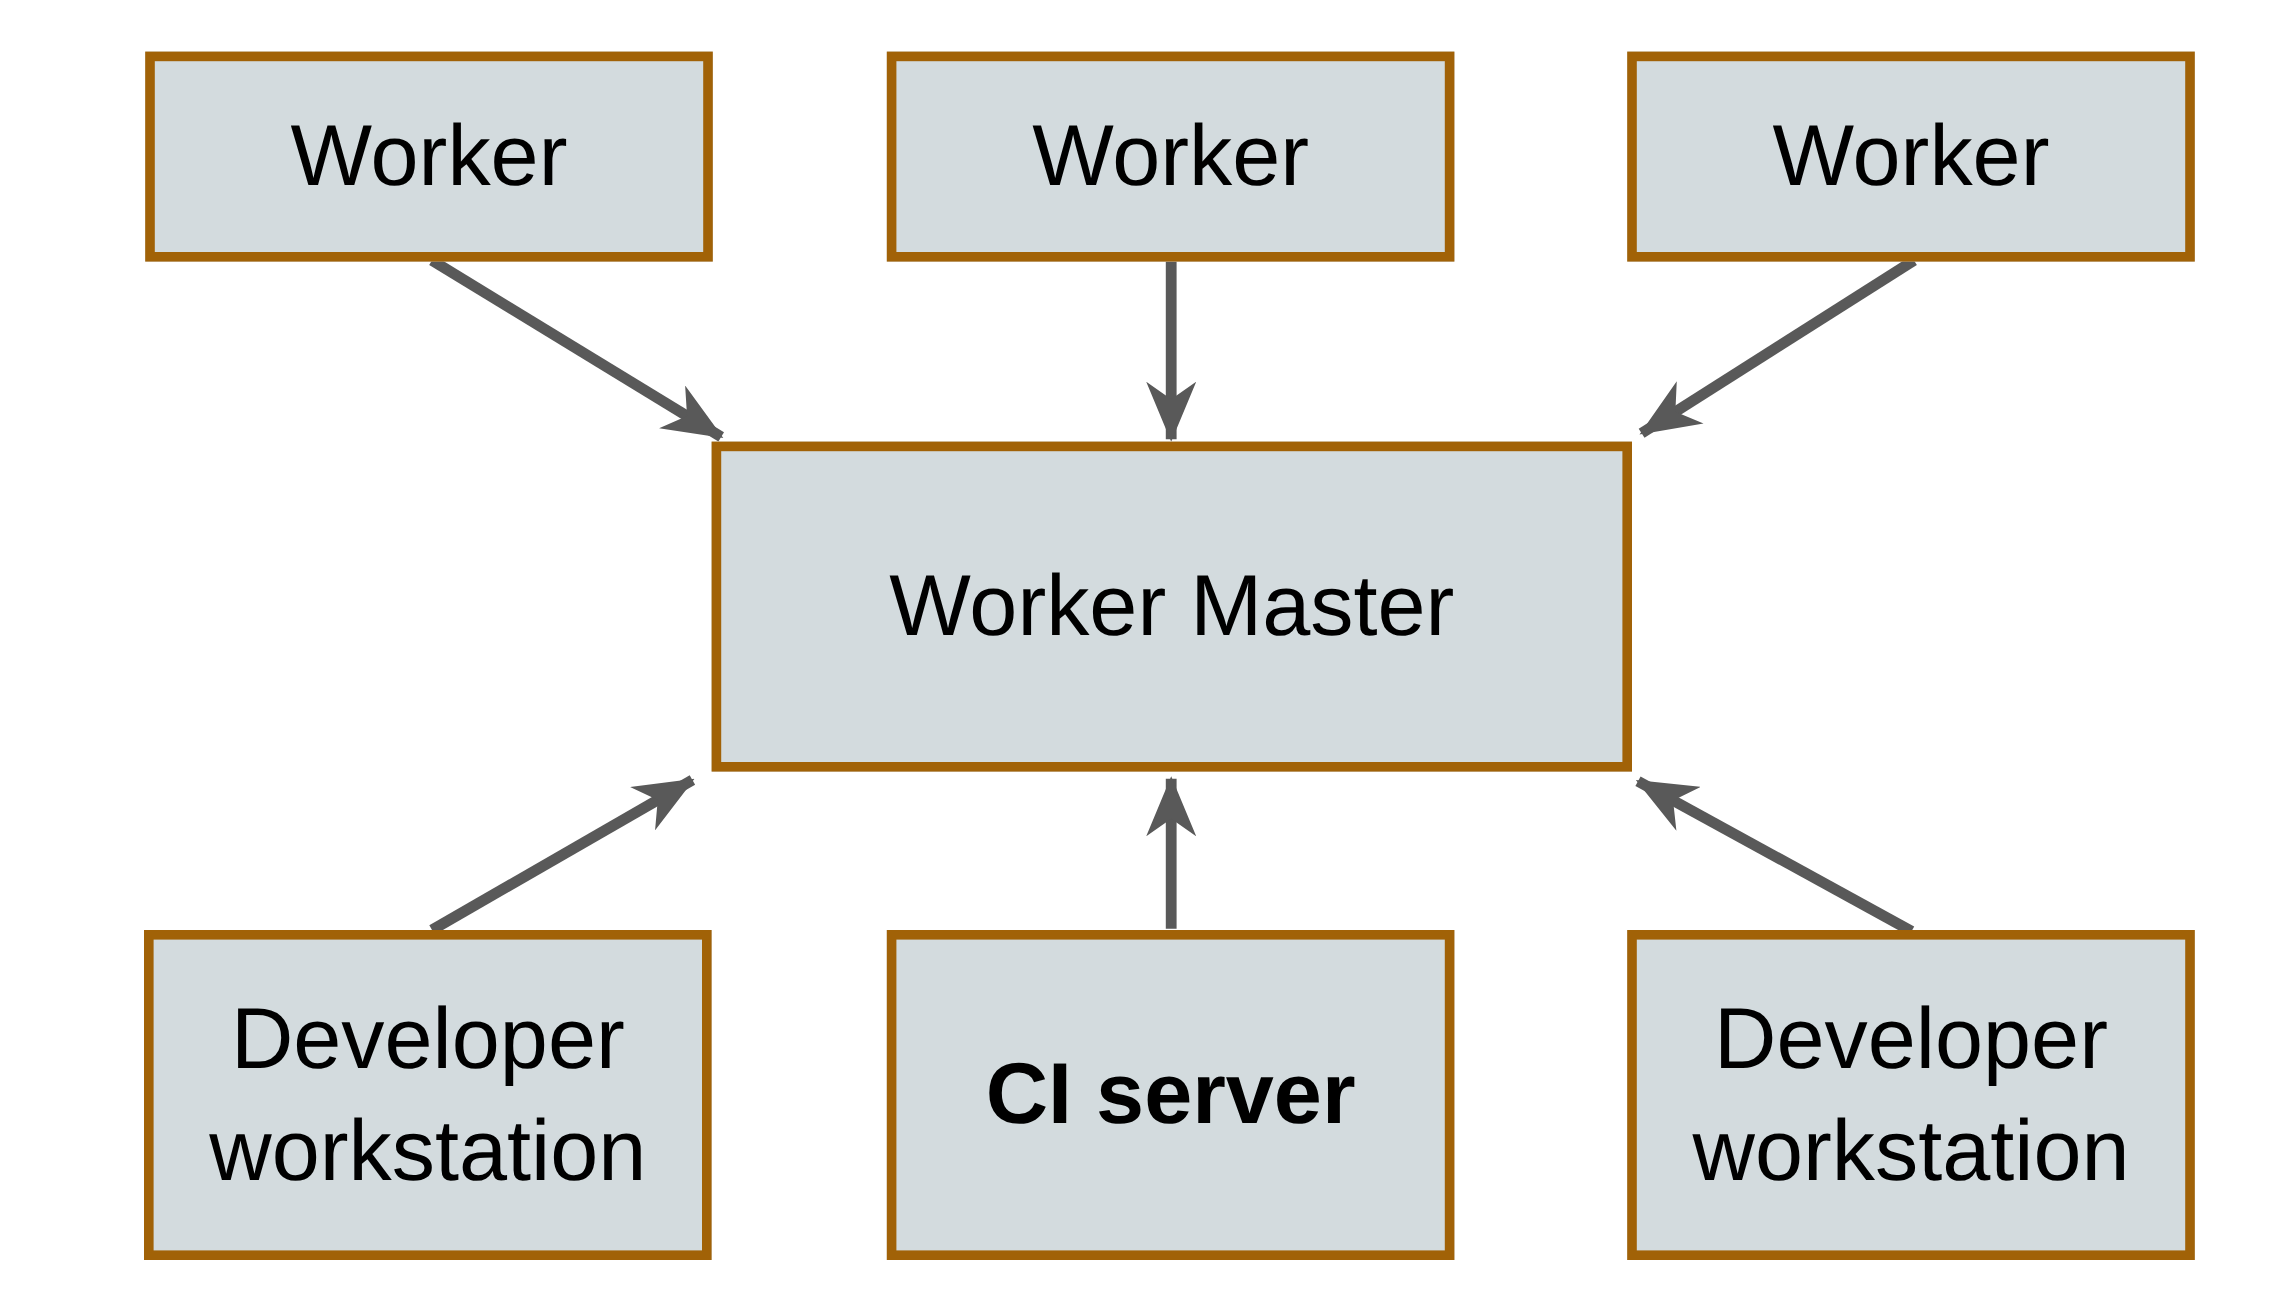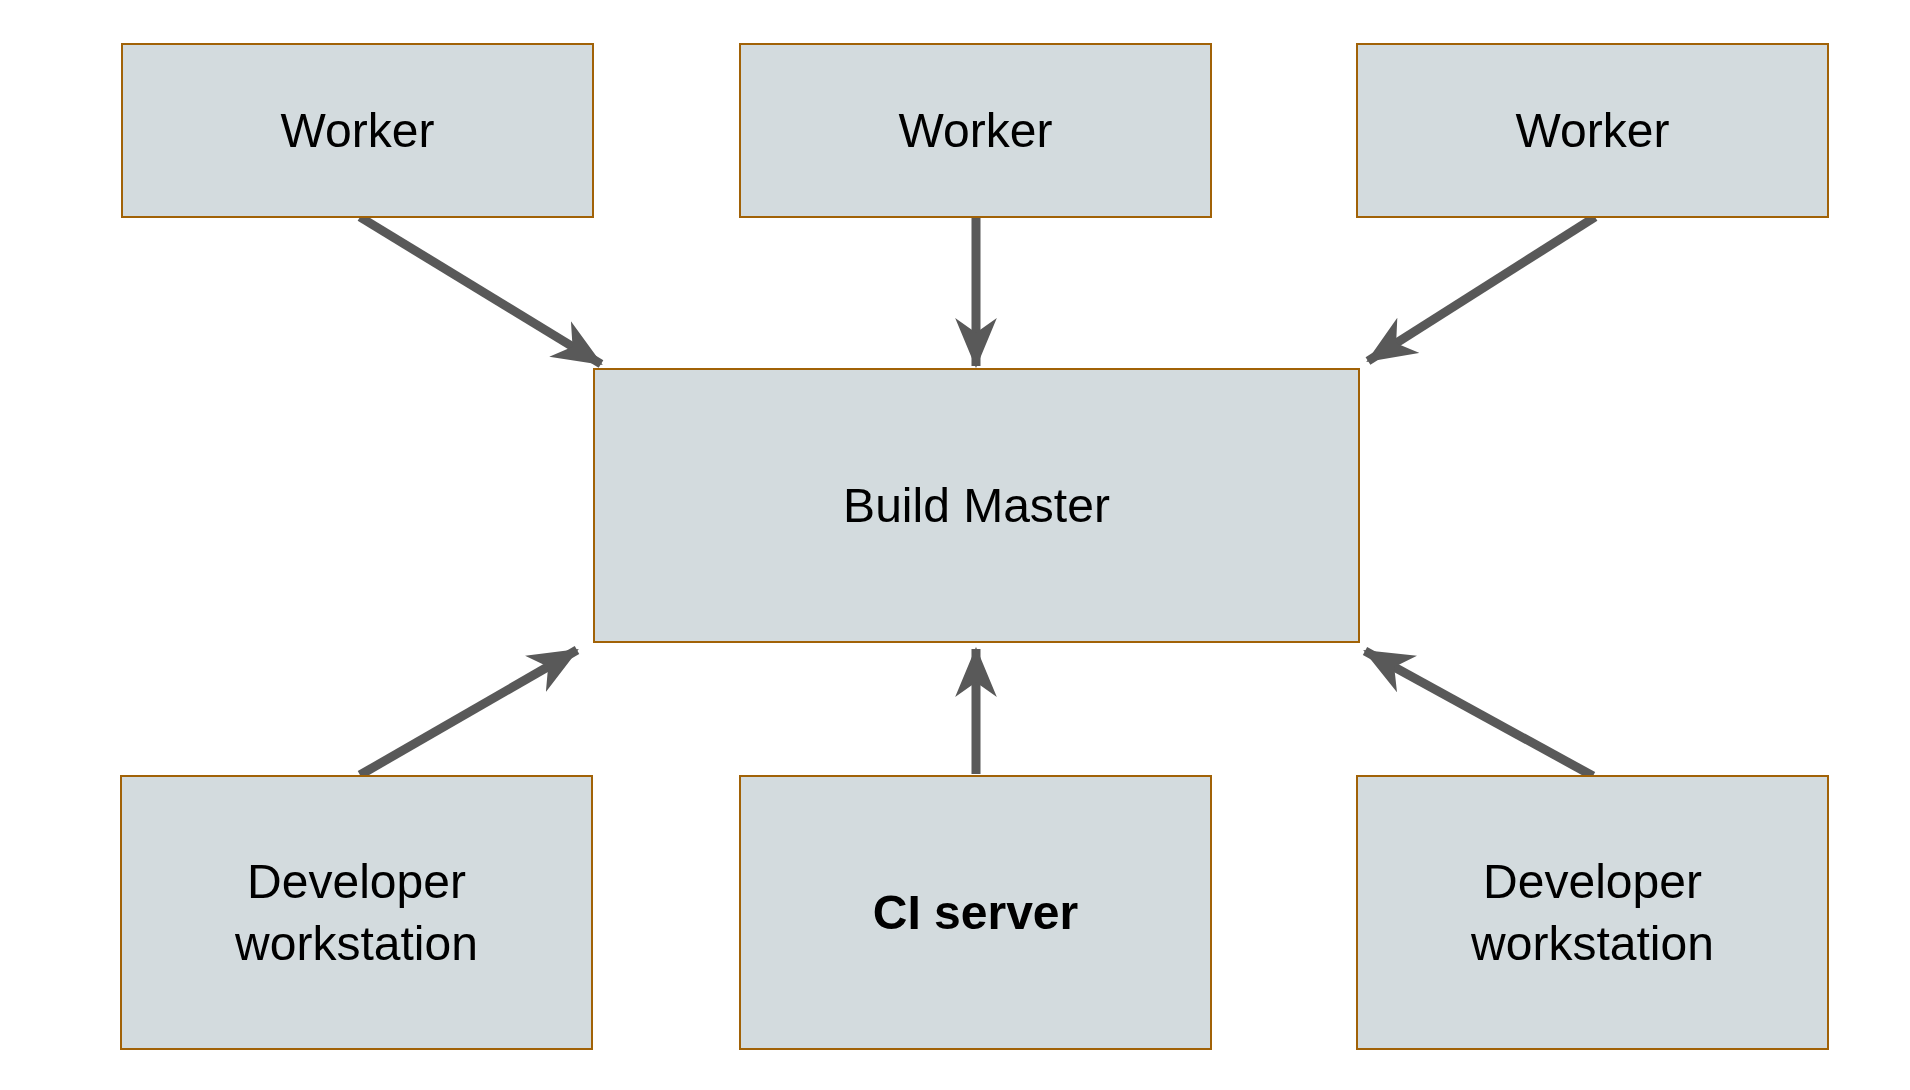--- a/index.html
+++ b/index.html
@@ -12,27 +12,27 @@
     width: 1910px;
     height: 1090px;
     background: #ffffff;
     overflow: hidden;
     font-family: "Liberation Sans", sans-serif;
   }
   .node {
     position: absolute;
     box-sizing: border-box;
     background: #d3dbde;
-    border: 2px solid #a16207;
+    border: 8px solid #a16207;
     display: flex;
     align-items: center;
     justify-content: center;
     text-align: center;
     color: #000000;
-    font-size: 48px;
+    font-size: 72px;
     line-height: 1.28;
     padding: 0 10px;
   }
   #node-worker-1 { left: 121px;  top: 43px;  width: 473px; height: 175px; }
   #node-worker-2 { left: 739px;  top: 43px;  width: 473px; height: 175px; }
   #node-worker-3 { left: 1356px; top: 43px;  width: 473px; height: 175px; }
   #node-build-master { left: 593px; top: 368px; width: 767px; height: 275px; }
   #node-dev-left  { left: 120px;  top: 775px; width: 473px; height: 275px; }
   #node-ci-server { left: 739px;  top: 775px; width: 473px; height: 275px; font-weight: bold; }
   #node-dev-right { left: 1356px; top: 775px; width: 473px; height: 275px; }
@@ -73,21 +73,21 @@
 
   <div class="node" id="node-worker-2">
     <span>Worker</span>
   </div>
 
   <div class="node" id="node-worker-3">
     <span>Worker</span>
   </div>
 
   <div class="node" id="node-build-master">
-    <span>Build Master</span>
+    <span>Worker Master</span>
   </div>
 
   <div class="node" id="node-dev-left">
     <span>Developer workstation</span>
   </div>
 
   <div class="node" id="node-ci-server">
     <span>CI server</span>
   </div>
 

